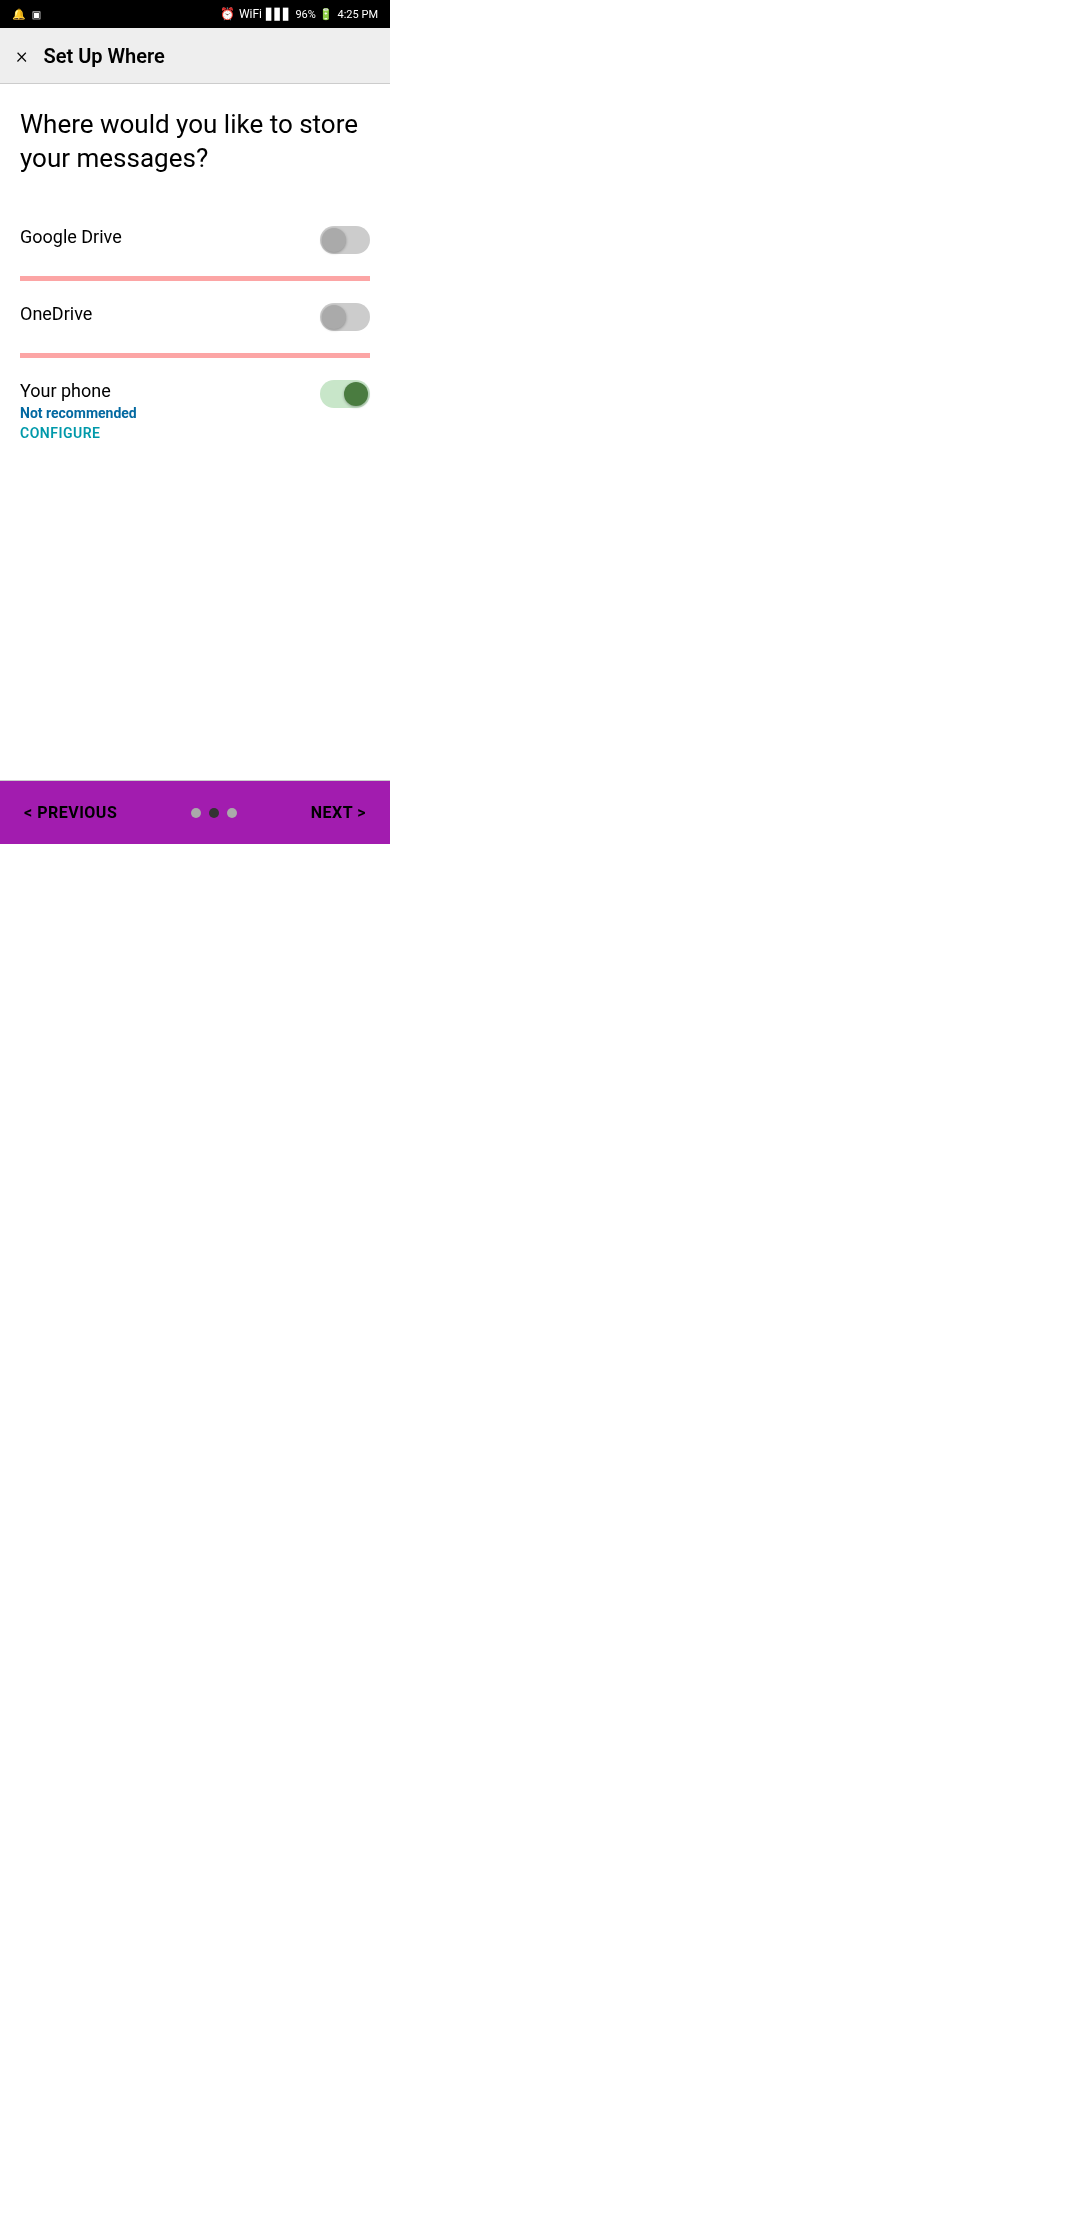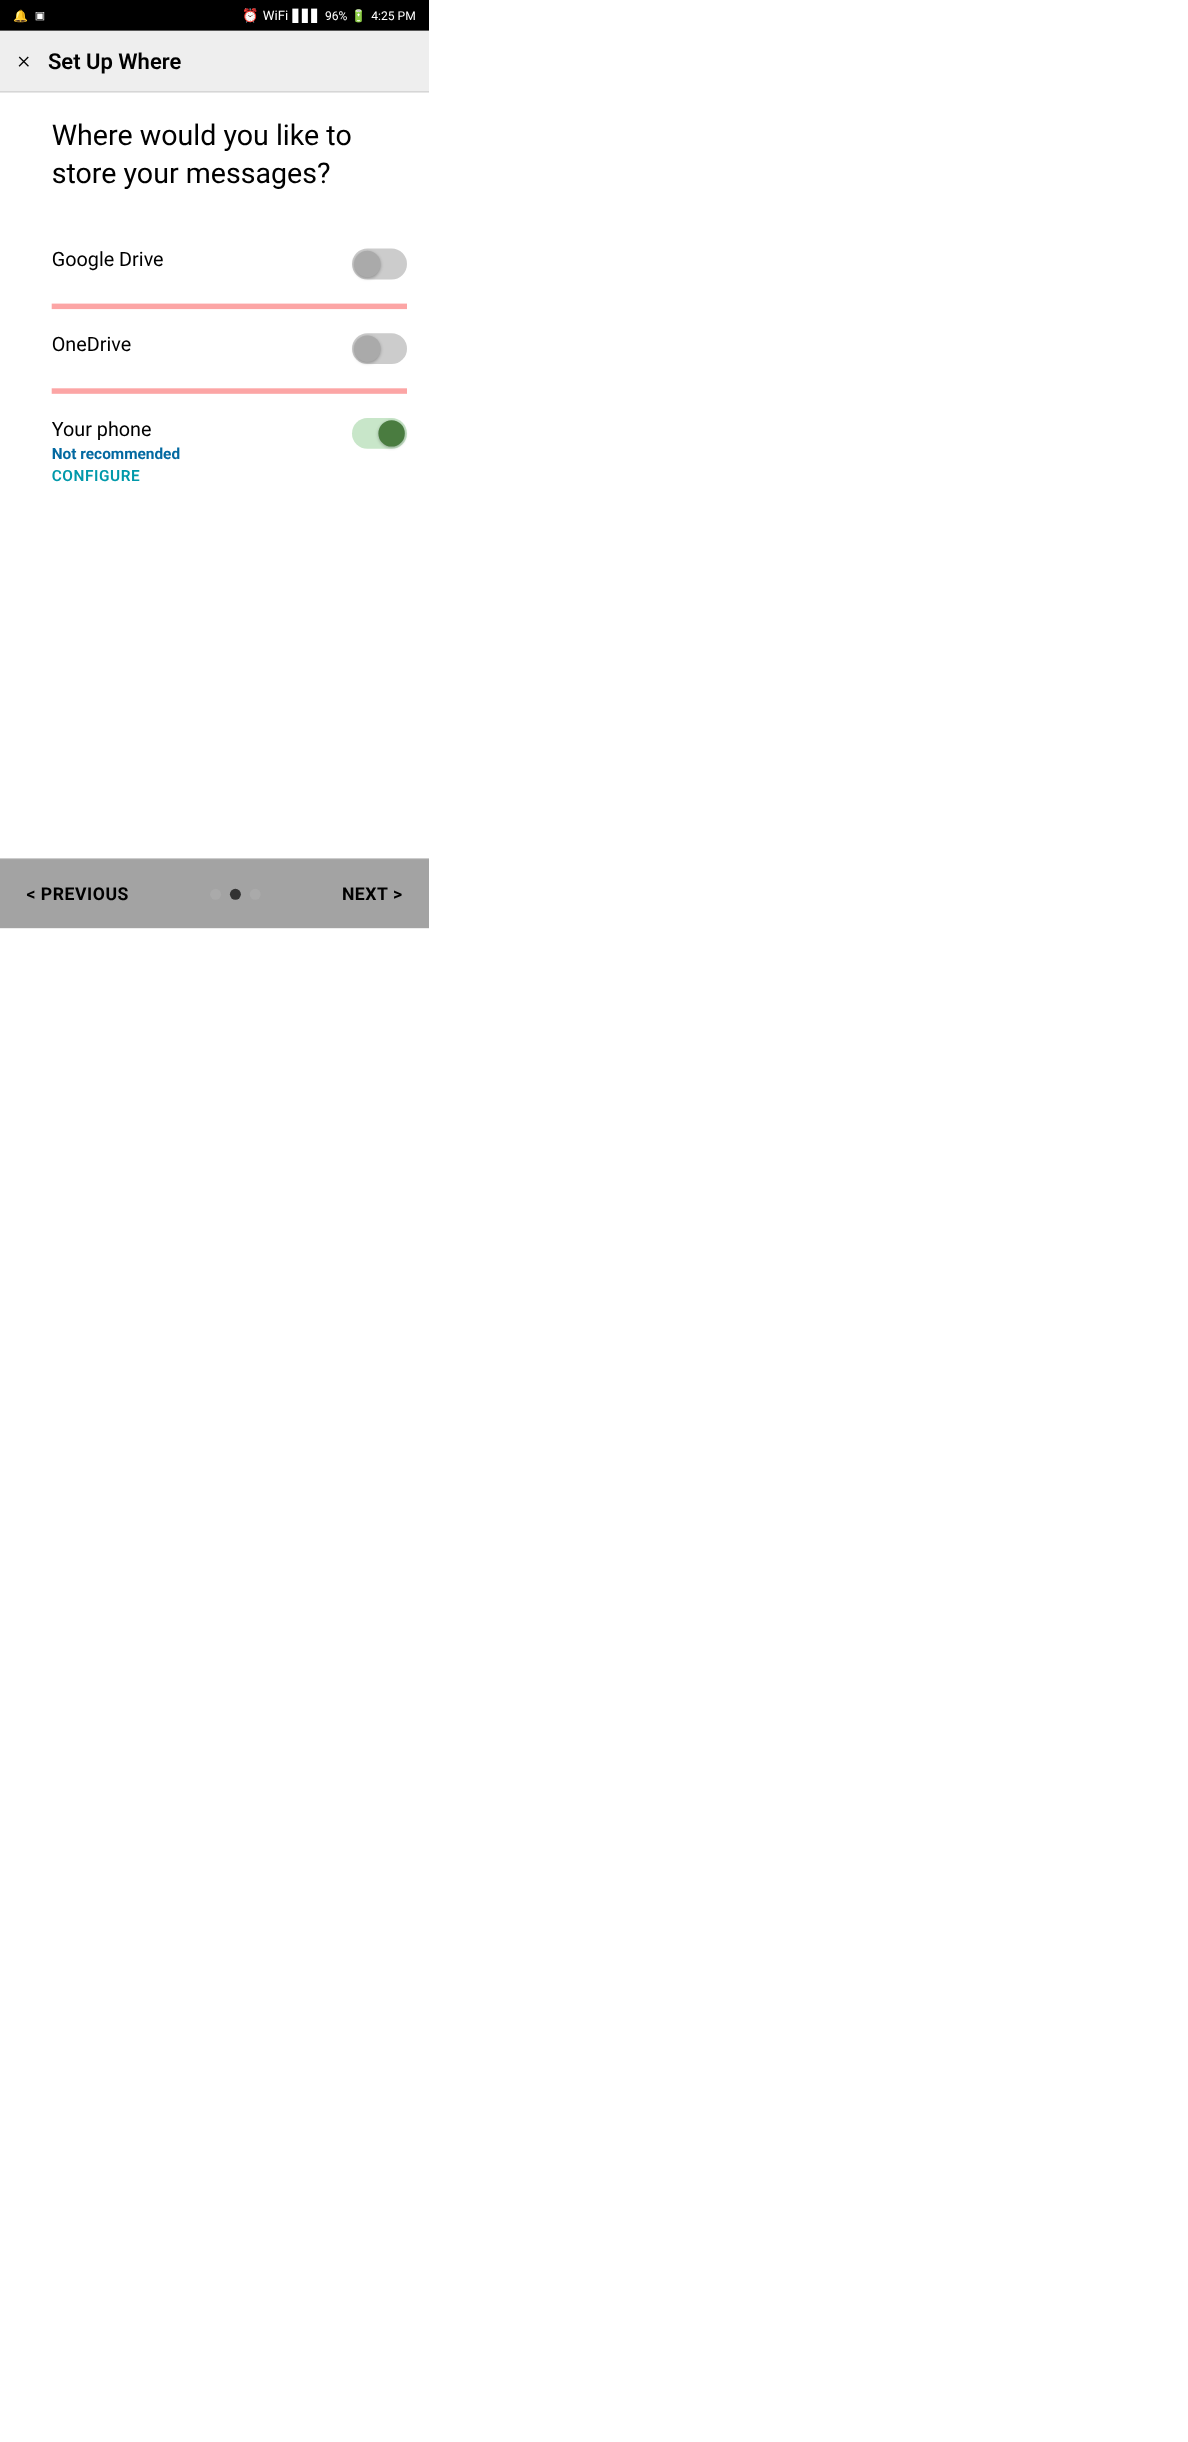--- a/index.html
+++ b/index.html
@@ -69,21 +69,20 @@
 
     .top-bar-title {
       font-size: 20px;
       font-weight: 600;
       color: #000000;
     }
 
     
     .main-content {
       padding: 24px 20px 0 20px;
-      margin-left: 27px;
     }
 
     .page-question {
       font-size: 26px;
       font-weight: 400;
       color: #000000;
       line-height: 1.3;
       margin-bottom: 28px;
     }
 
@@ -166,21 +165,21 @@
       position: absolute;
       bottom: 0;
       left: 0;
       right: 0;
       height: 64px;
       border-top: 1px solid #cccccc;
       display: flex;
       align-items: center;
       justify-content: space-between;
       padding: 0 24px;
-      background: #a3a3a3;
+      background: #a21caf;
     }
 
     .nav-btn {
       font-size: 16px;
       font-weight: 700;
       color: #000000;
       cursor: pointer;
       letter-spacing: 0.5px;
     }
 

